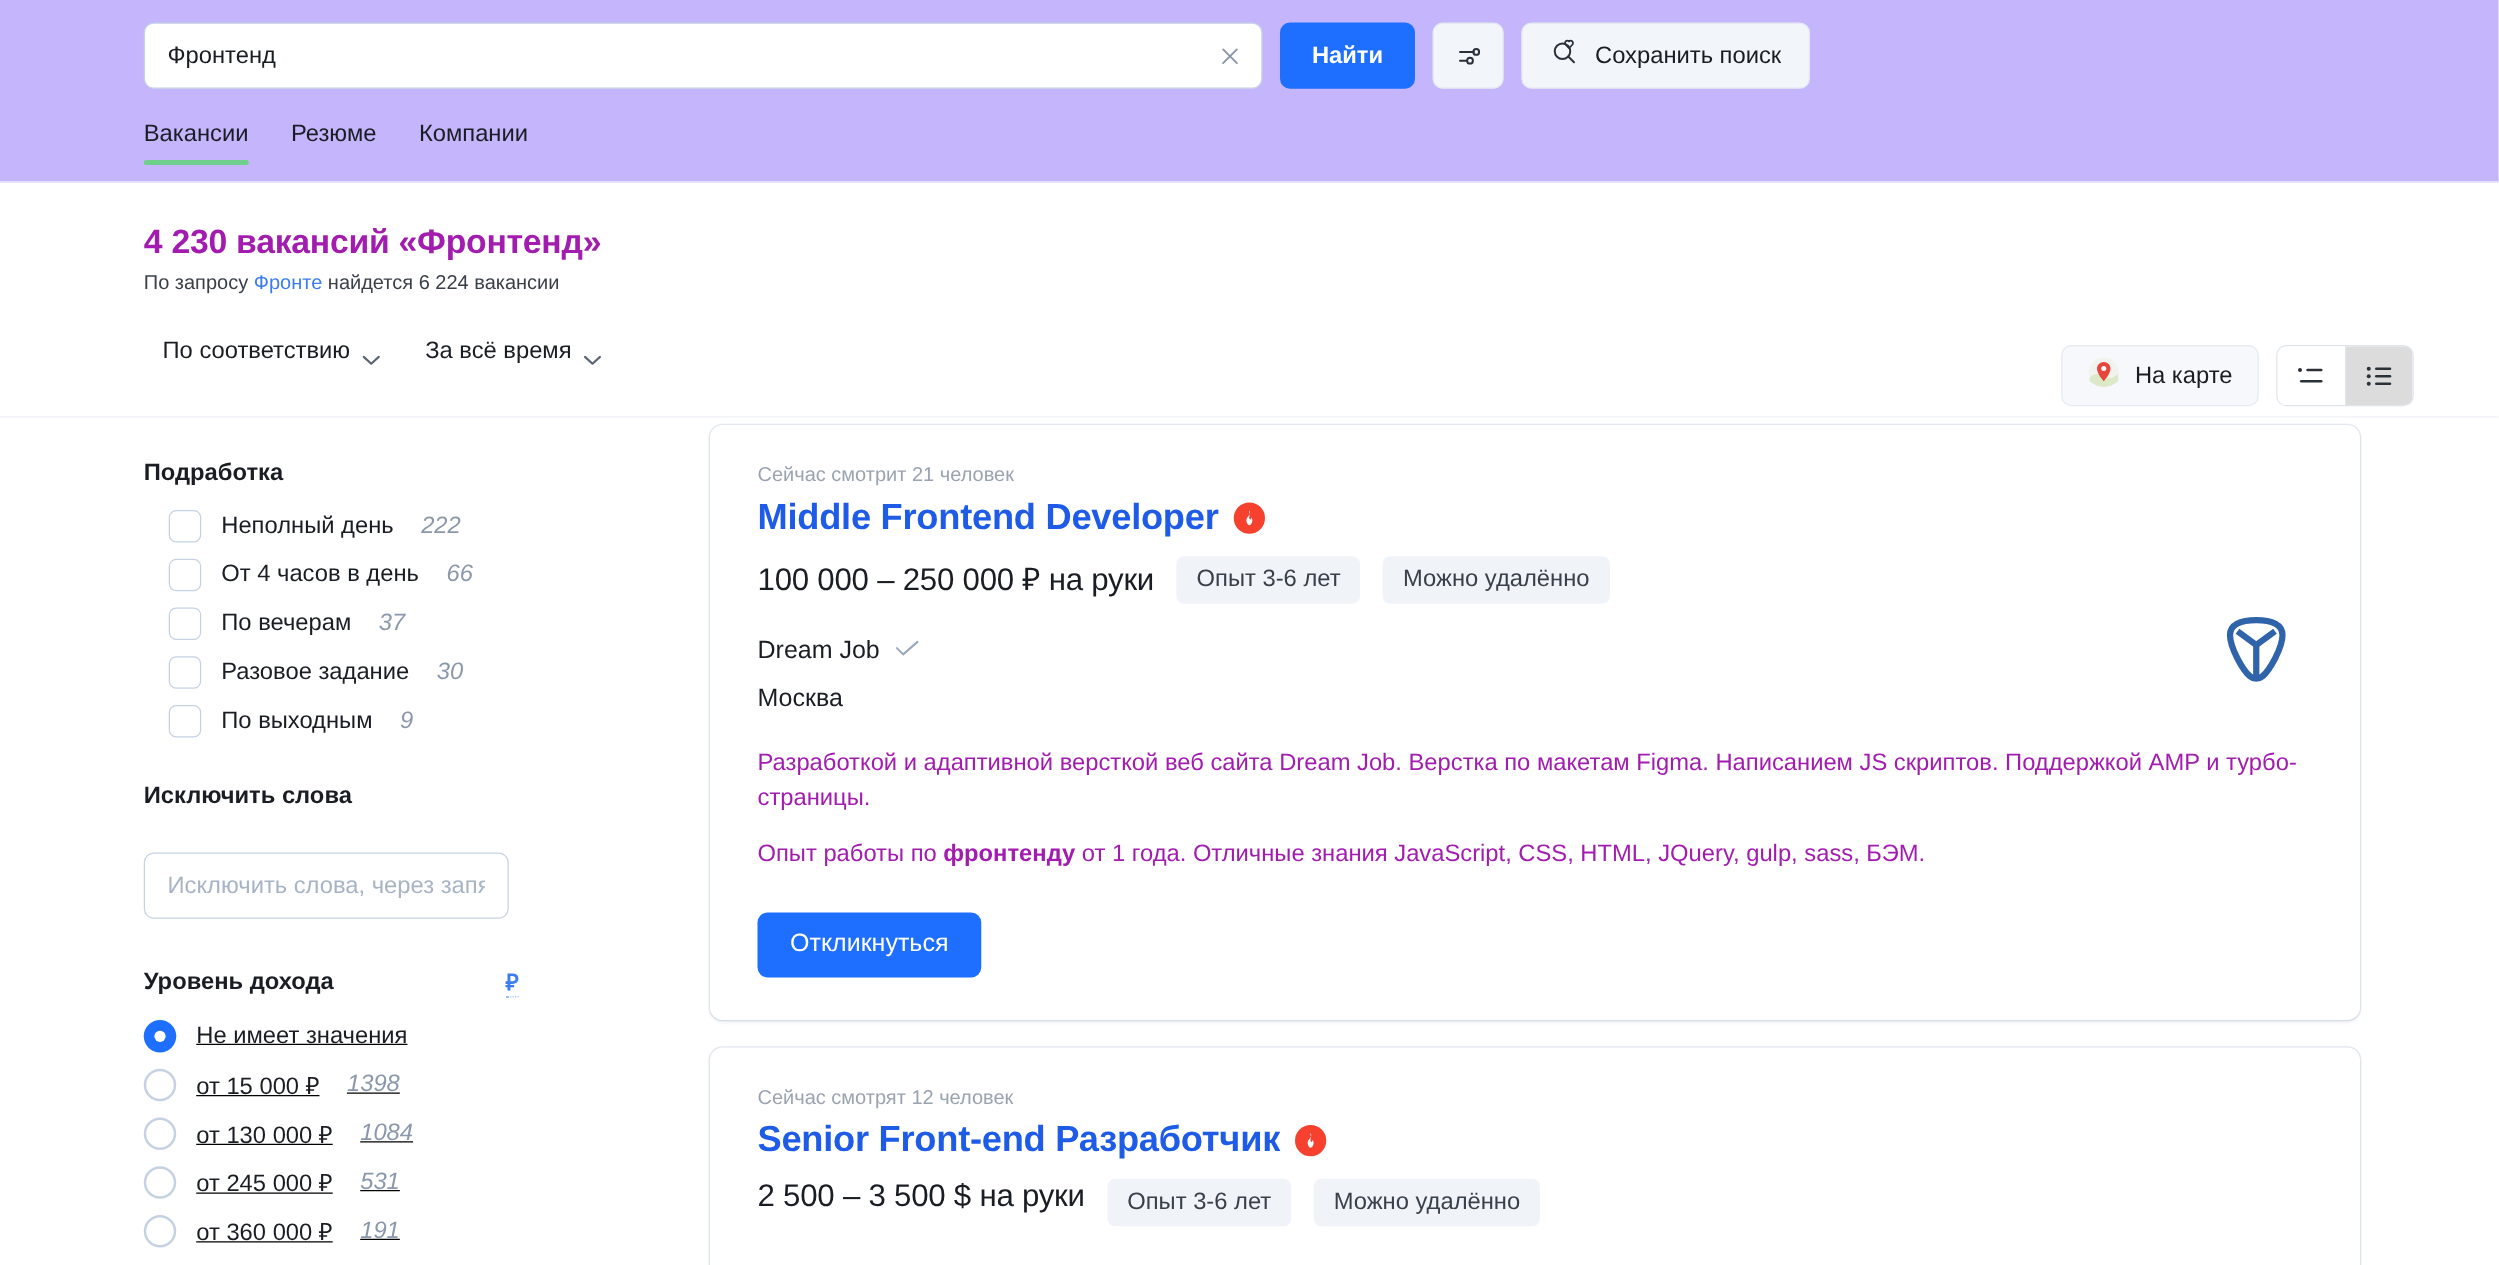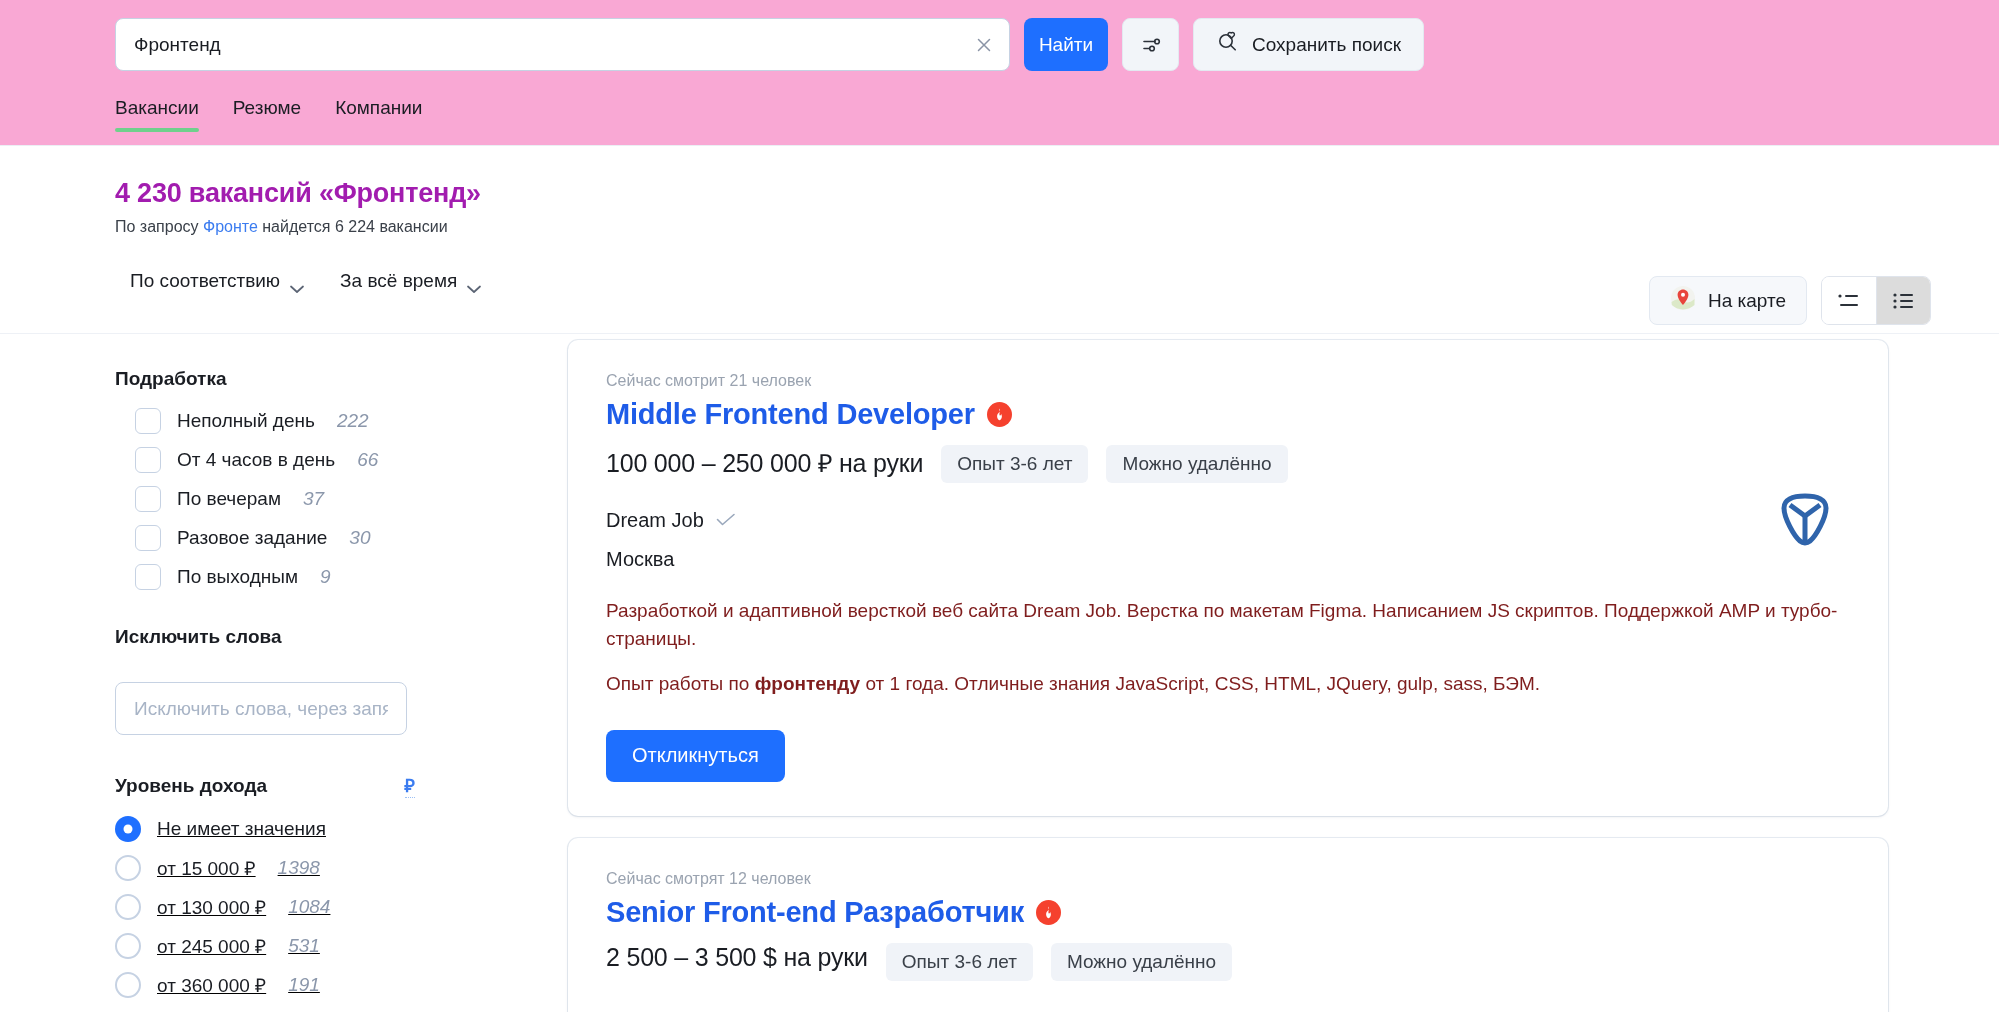--- a/index.html
+++ b/index.html
@@ -6,40 +6,40 @@
   html, body {
     width: 1999px; height: 1012px;
     overflow: hidden;
     background: #ffffff;
     font-family: "Liberation Sans", sans-serif;
     -webkit-font-smoothing: antialiased;
   }
   .page { position: relative; width: 1999px; height: 1012px; background:#fff; }
 
   
-  .topbar { position: absolute; left: 0; top: 0; width: 1999px; height: 146px; background:#f9a8d4; }
+  .topbar { position: absolute; left: 0; top: 0; width: 1999px; height: 146px; background:#c4b5fd; }
   .search-row { position: absolute; left: 115px; top: 18px; display: flex; align-items: center; gap: 0; }
   .search-field {
     position: relative; width: 895px; height: 53px;
     border: 1px solid #c6d2e3; border-radius: 8px; background: #fff;
     display: flex; align-items: center; padding: 0 18px;
   }
   .search-field input {
     border: none; outline: none; width: 100%; height: 100%;
     font-family: "Liberation Sans", sans-serif; font-size: 19px; color: #1a1d23; background: transparent;
   }
   .clear-btn {
     position: absolute; right: 12px; top: 50%; transform: translateY(-50%);
     width: 26px; height: 26px; display:flex; align-items:center; justify-content:center;
     cursor: pointer; color:#8a94a6;
   }
   .find-btn {
-    margin-left: 14px; width: 84px; height: 53px; background:#1e6fff; color:#fff;
+    margin-left: 14px; width: 108px; height: 53px; background:#1e6fff; color:#fff;
     border: none; border-radius: 8px; font-family:"Liberation Sans",sans-serif;
-    font-size: 19px; cursor: pointer; display:flex; align-items:center; justify-content:center;
+    font-size: 19px; cursor: pointer; display:flex; align-items:center; justify-content:center;font-weight:bold;
   }
   .icon-btn {
     margin-left: 14px; width: 57px; height: 53px; background:#f2f5f9; border:1px solid #e3e9f1;
     border-radius: 8px; display:flex; align-items:center; justify-content:center; cursor:pointer;
   }
   .save-btn {
     margin-left: 14px; height: 53px; background:#f2f5f9; border:1px solid #e3e9f1;
     border-radius: 8px; display:flex; align-items:center; justify-content:center; gap:12px;
     padding: 0 22px; cursor:pointer; font-size: 19px; color:#1a1d23;
   }
@@ -118,21 +118,21 @@
   }
   .hot {
     width: 25px; height: 25px; border-radius:50%; background:#f5412e;
     display:inline-flex; align-items:center; justify-content:center; flex:none;
   }
   .pay-row { display:flex; gap: 18px; margin-bottom: 26px; flex-wrap: wrap; }
   .pay { font-size: 25px; color:#1a1d23; letter-spacing: -0.2px; }
   .chip { background:#f0f3f8; border-radius: 6px; padding: 8px 16px; font-size: 19px; color:#3a4049; }
   .company { font-size: 20px; color:#1a1d23; display:flex; align-items:center; gap: 12px; margin-bottom: 16px; }
   .city { font-size: 20px; color:#1a1d23; margin-bottom: 26px; }
-  .desc { font-size: 19px; line-height: 1.45; color:#7f1d1d; margin-bottom: 18px; max-width: 1240px; }
+  .desc { font-size: 19px; line-height: 1.45; color:#a21caf; margin-bottom: 18px; max-width: 1240px; }
   .desc b { font-weight: bold; }
   .apply {
     margin-top: 14px; background:#1e6fff; color:#fff; border:none; border-radius: 8px;
     padding: 0 26px; height: 52px; font-size: 20px; font-family:"Liberation Sans",sans-serif; cursor:pointer;text-align:right;
   }
   .logo { position:absolute; right: 52px; top: 148px; width: 62px; height: 62px; }
 </style>
 </head>
 <body>
 

